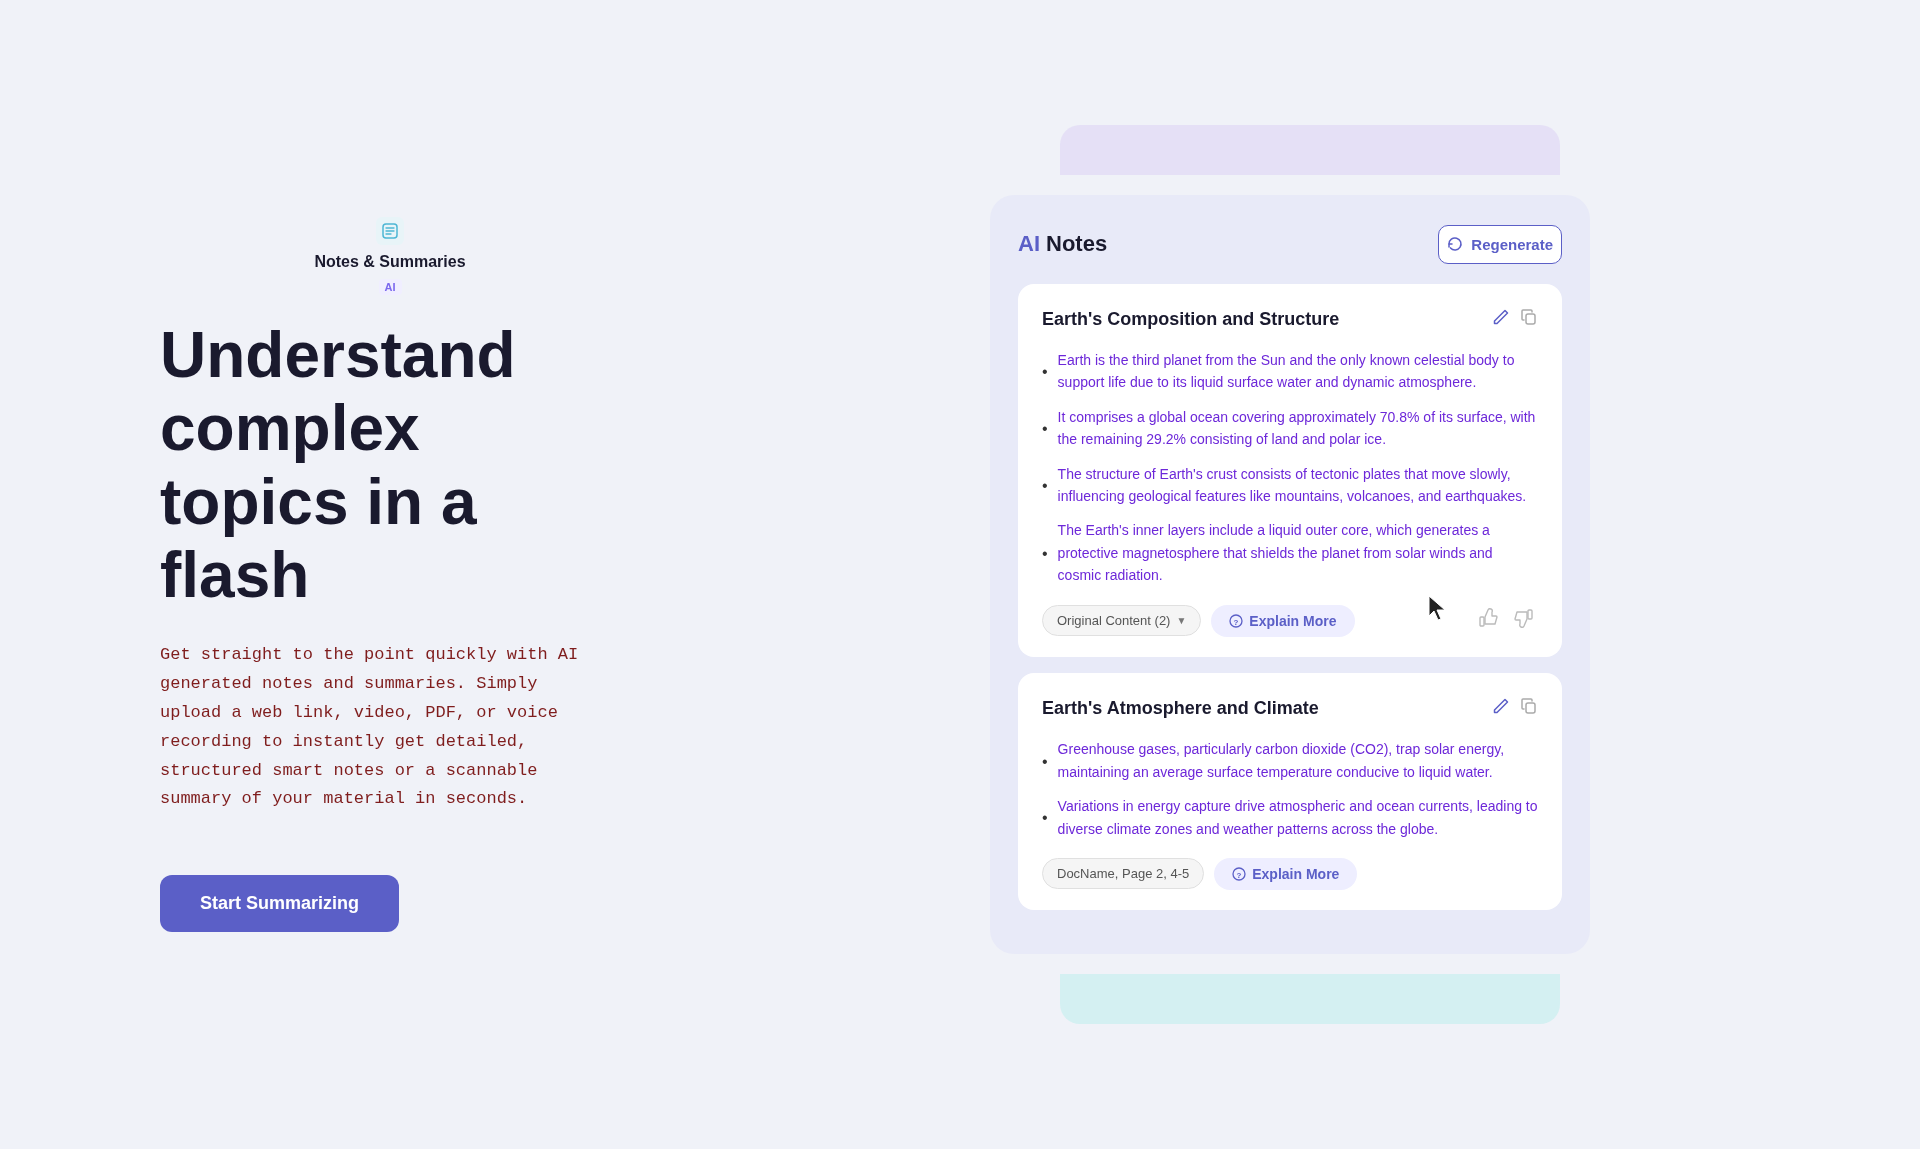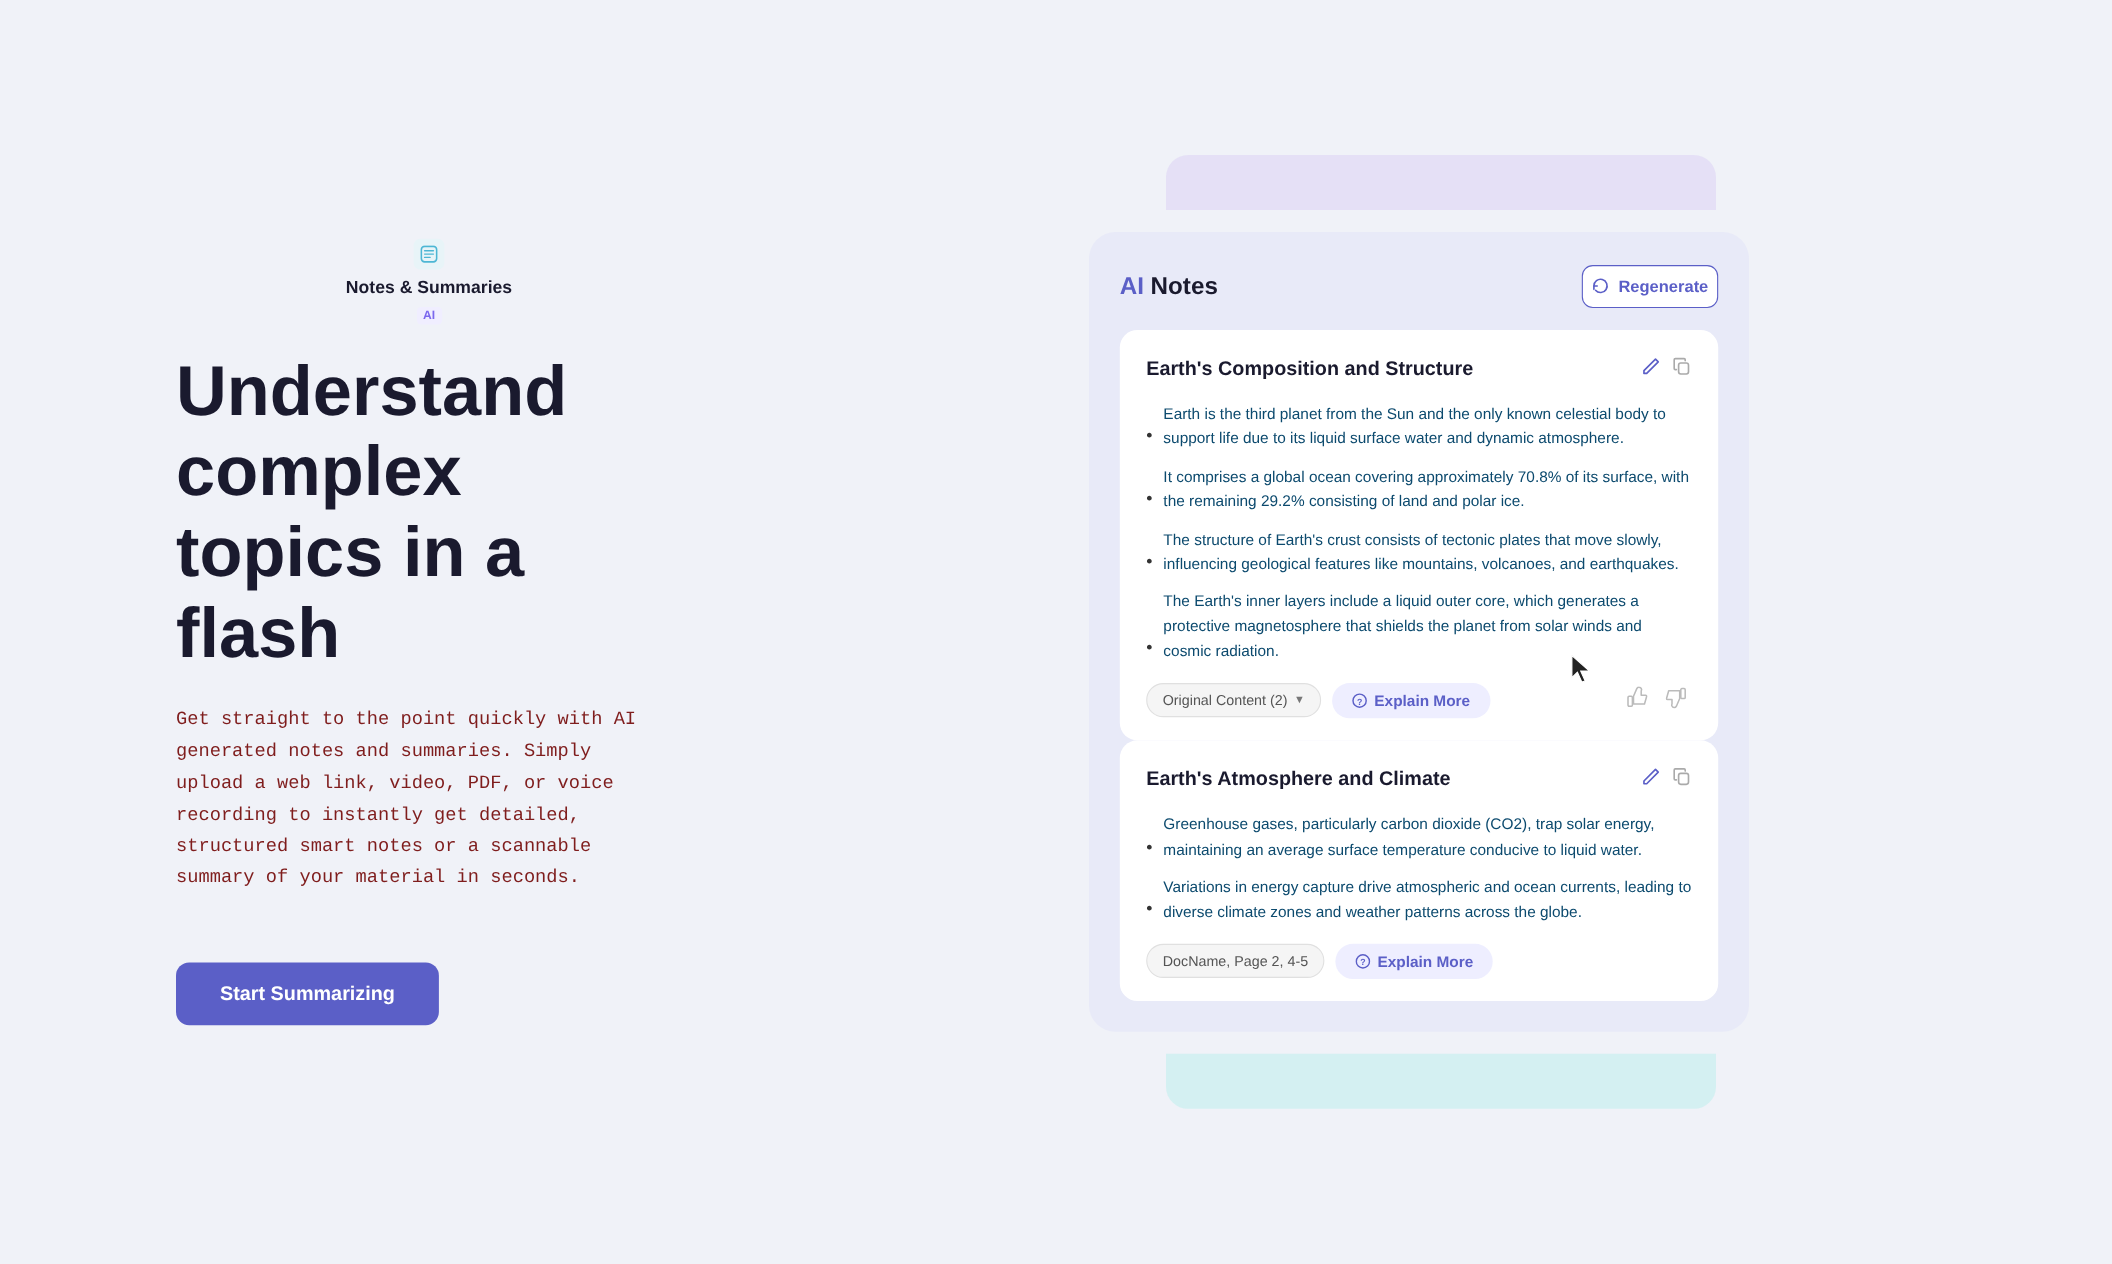--- a/index.html
+++ b/index.html
@@ -157,20 +157,21 @@
       font-size: 15px;
       font-weight: 600;
       cursor: pointer;
     }
 
     
     .note-card {
       background: white;
       border-radius: 16px;
       padding: 24px 24px 20px;
+      margin-bottom: 16px;
     }
     .card-header {
       display: flex;
       align-items: center;
       justify-content: space-between;
       margin-bottom: 18px;
     }
     .card-title {
       font-size: 18px;
       font-weight: 700;
@@ -192,24 +193,24 @@
       font-size: 18px;
     }
 
     .bullet-list {
       list-style: none;
       padding: 0;
       margin: 0 0 18px 0;
     }
     .bullet-list li {
       display: flex;
-      align-items: flex-end;
+      align-items: center;
       gap: 10px;
       font-size: 14px;
-      color: #0c4a6e;
+      color: #6d28d9;
       line-height: 1.6;
       margin-bottom: 12px;
     }
     .bullet-list li::before {
       content: "•";
       color: #333;
       font-size: 16px;
       flex-shrink: 0;
       margin-top: 1px;
     }

